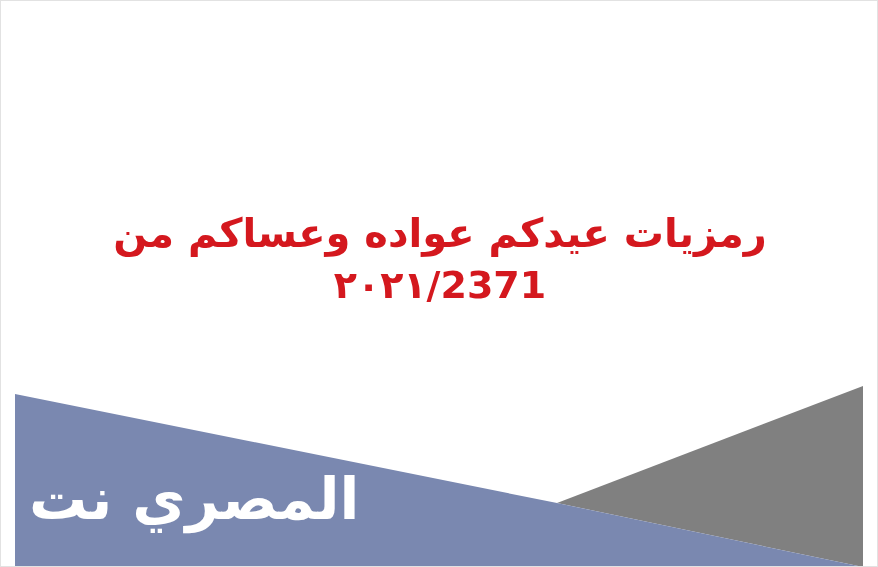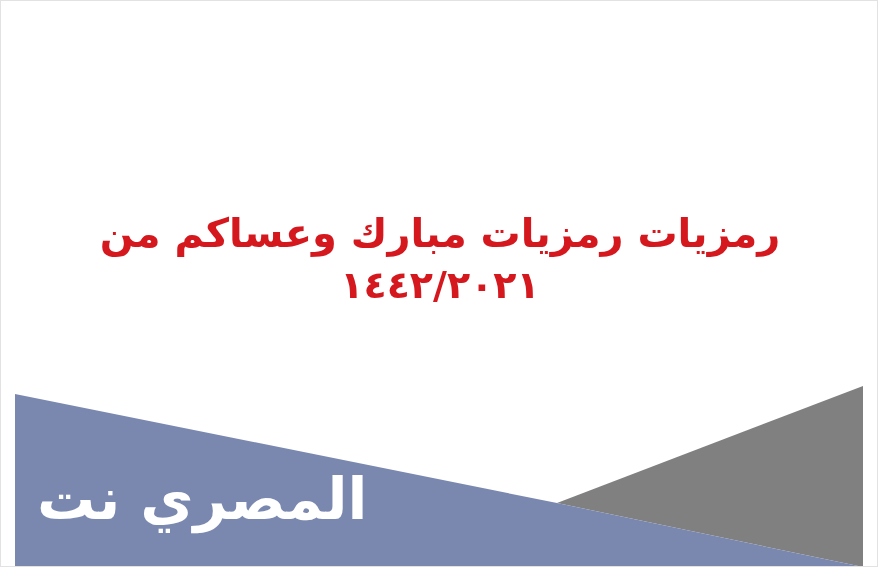--- a/index.html
+++ b/index.html
@@ -66,35 +66,34 @@
     top: 462px;
     color: #ffffff;
     font-family: "DejaVu Sans", "Liberation Sans", sans-serif;
     font-weight: bold;
     font-size: 58px;
     line-height: 72px;
     direction: rtl;
     unicode-bidi: isolate;
     white-space: nowrap;
     letter-spacing: -1px;
-    margin-left: 8px;
   }
 </style>
 </head>
 <body>
 
 <div class="card">
 
   <svg class="deco-layer" viewBox="0 0 878 567" width="878" height="567" xmlns="http://www.w3.org/2000/svg">
 
     <polygon points="862,385 862,566 556,502" fill="#808080"></polygon>
 
     <polygon points="14,393 556,502 862,566 14,566" fill="#7a88b0"></polygon>
   </svg>
 
   <div class="greeting-block">
-    <span class="greeting-line">رمزيات رمزيات مبارك وعساكم من</span>
-    <span class="greeting-line date-line">١٤٤٢/٢٠٢١</span>
+    <span class="greeting-line">رمزيات عيدكم عواده وعساكم من</span>
+    <span class="greeting-line date-line">2371/٢٠٢١</span>
   </div>
 
   <div class="logo-watermark">المصري نت</div>
 
 </div>
 
 </body></html>

